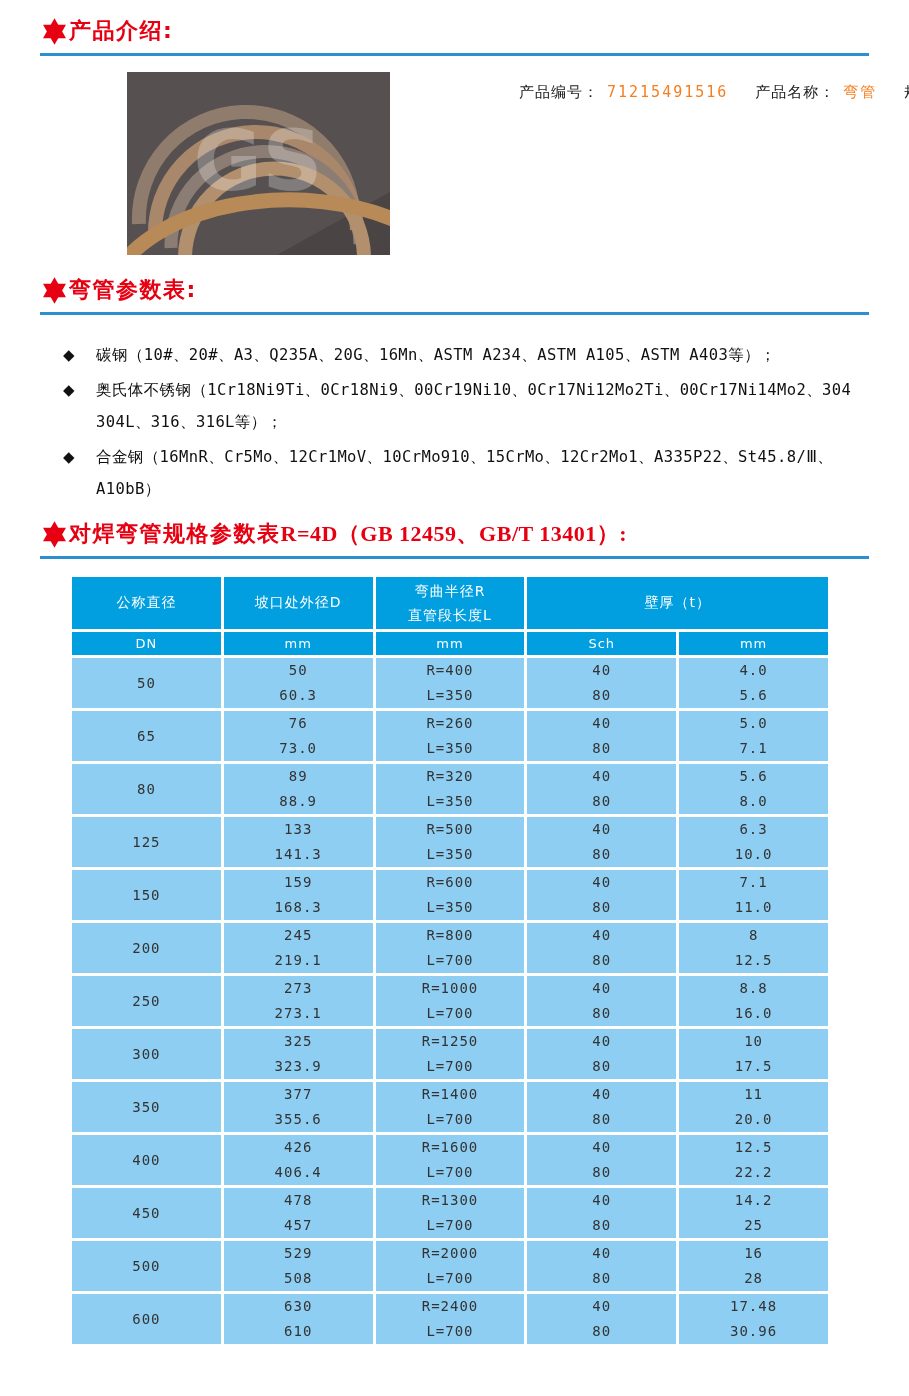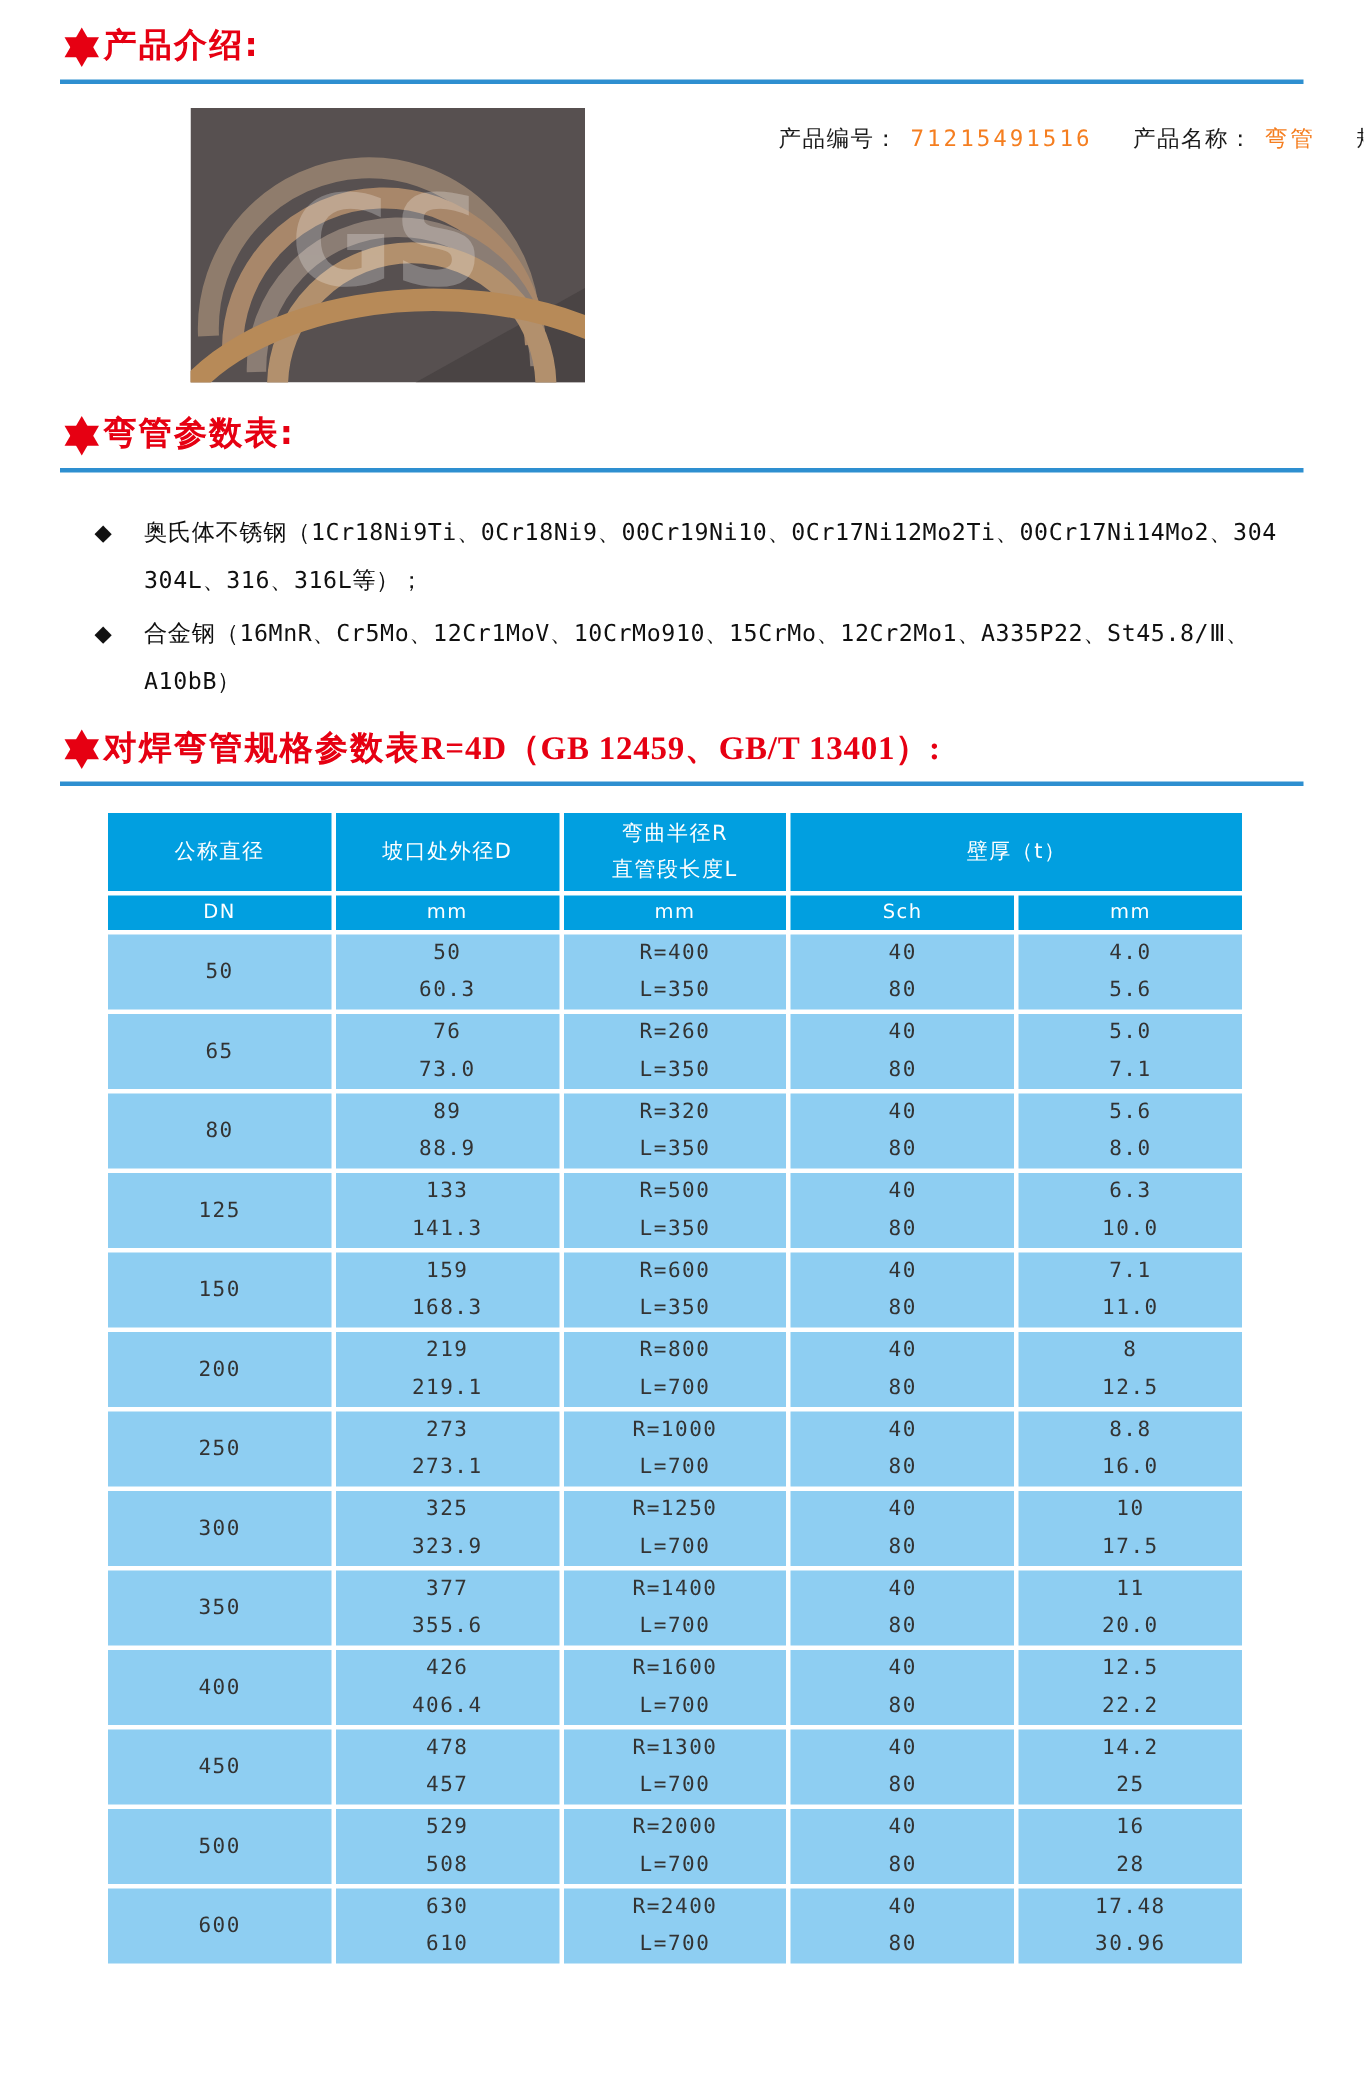--- a/index.html
+++ b/index.html
@@ -94,20 +94,21 @@
       <svg class="star" viewBox="0 0 24 24">
         <path d="M12 1.1 L21.5 17.5 L2.5 17.5 Z" fill="#e60012"></path>
         <path d="M12 22.9 L2.5 6.5 L21.5 6.5 Z" fill="#e60012"></path>
       </svg>
       <span class="txt">弯管参数表:</span>
     </div>
   </div>
   <div class="rule"></div>
 
   <ul class="materials" id="materials-list">
+      <li>碳钢（10#、20#、A3、Q235A、20G、16Mn、ASTM A234、ASTM A105、ASTM A403等）；</li>
       <li>奥氏体不锈钢（1Cr18Ni9Ti、0Cr18Ni9、00Cr19Ni10、0Cr17Ni12Mo2Ti、00Cr17Ni14Mo2、304 304L、316、316L等）；</li>
       <li>合金钢（16MnR、Cr5Mo、12Cr1MoV、10CrMo910、15CrMo、12Cr2Mo1、A335P22、St45.8/Ⅲ、A10bB）</li>
     </ul>
 
   <div class="sec" style="padding-top:12px;">
     <div class="sec-title">
       <svg class="star" viewBox="0 0 24 24">
         <path d="M12 1.1 L21.5 17.5 L2.5 17.5 Z" fill="#e60012"></path>
         <path d="M12 22.9 L2.5 6.5 L21.5 6.5 Z" fill="#e60012"></path>
       </svg>
@@ -246,21 +247,21 @@
           <td>
             <div class="l">7.1</div>
             <div class="l">11.0</div>
           </td>
         </tr>
         <tr>
           <td>
             <div class="l">200</div>
           </td>
           <td>
-            <div class="l">219</div>
+            <div class="l">245</div>
             <div class="l">219.1</div>
           </td>
           <td>
             <div class="l">R=800</div>
             <div class="l">L=700</div>
           </td>
           <td>
             <div class="l">40</div>
             <div class="l">80</div>
           </td>

